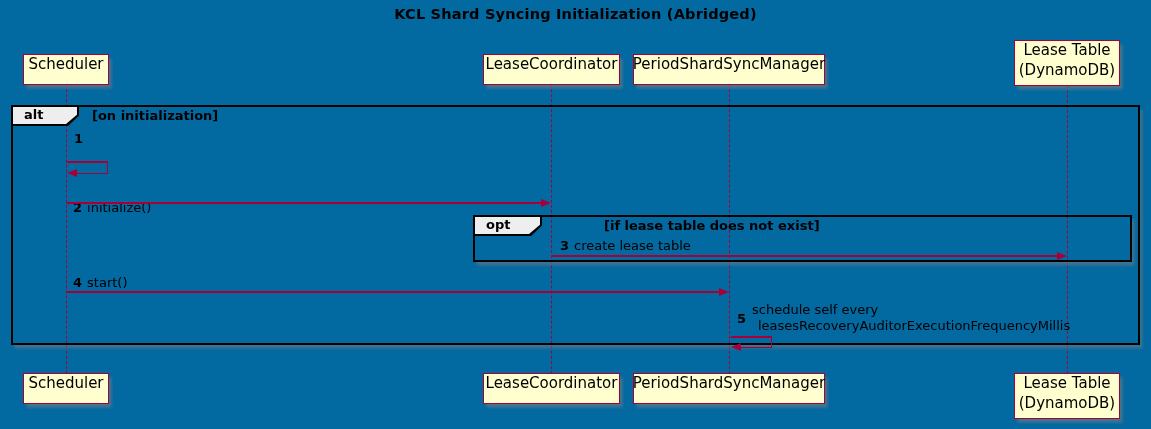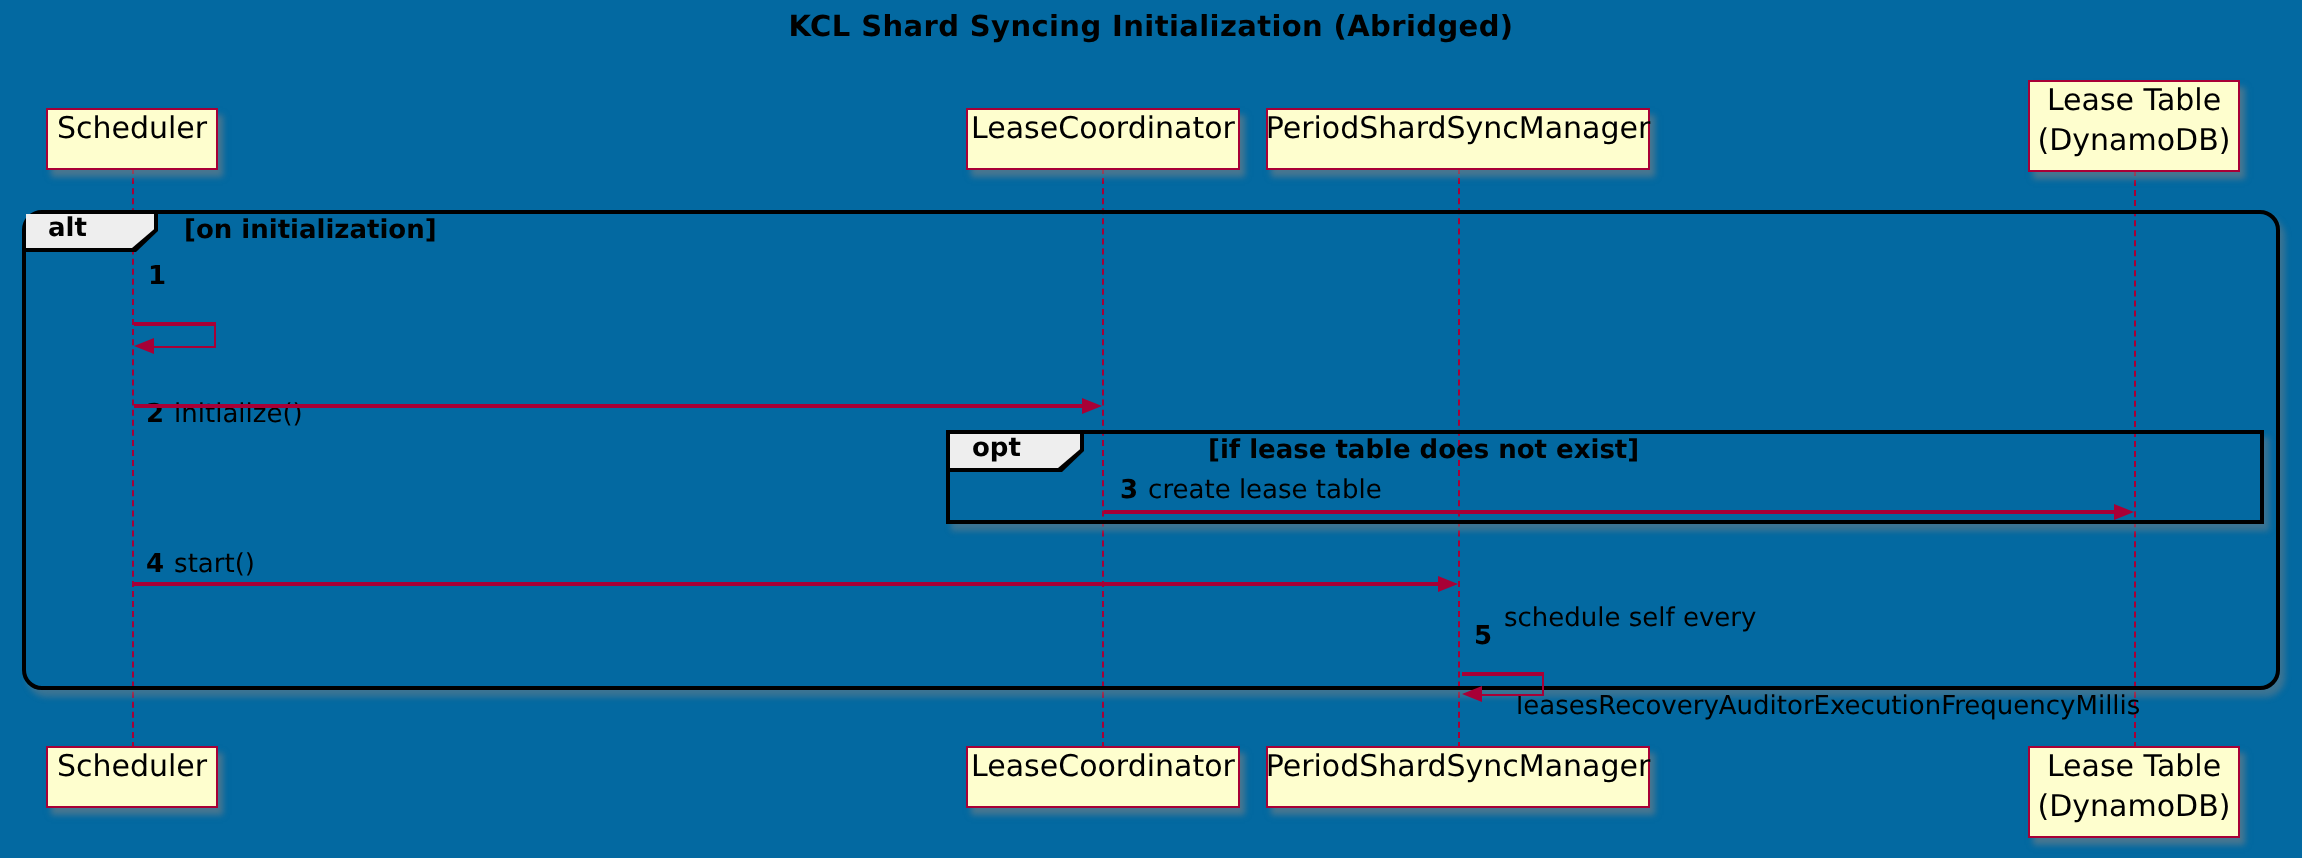--- a/index.html
+++ b/index.html
@@ -28,21 +28,21 @@
   .mnum  { position:absolute; font-size:13px; font-weight:700; }
   .mtext { position:absolute; font-size:13px; line-height:16px; white-space:nowrap; }
   .mtext .inum { font-weight:700; margin-right:5px; }
   .mline { position:absolute; height:1.6px; background:#A80036; }
   .vline { position:absolute; width:1.6px; background:#A80036; }
   .head-r { position:absolute; width:0; height:0; border-top:4.5px solid transparent;
             border-bottom:4.5px solid transparent; border-left:10px solid #A80036; }
   .head-l { position:absolute; width:0; height:0; border-top:4.5px solid transparent;
             border-bottom:4.5px solid transparent; border-right:10px solid #A80036; }
   .indent2 { text-indent:8px; }
-  .indent1 { text-indent:6px;margin-top:28px; }
+  .indent1 { text-indent:6px; }
 </style>
 </head>
 <body>
 
 <div class="canvas">
 
   <div class="title">KCL Shard Syncing Initialization (Abridged)</div>
 
   <div class="lifeline" style="left:66px;top:84px;height:290px;"></div>
   <div class="lifeline" style="left:551px;top:84px;height:290px;"></div>
@@ -56,21 +56,21 @@
     <span>LeaseCoordinator</span>
   </div>
   <div class="pbox" style="left:633px;top:54px;width:192px;height:31px;">
     <span>PeriodShardSyncManager</span>
   </div>
   <div class="pbox" style="left:1014px;top:40px;width:106px;height:46px;">
     <span>Lease Table</span>
     <span>(DynamoDB)</span>
   </div>
 
-  <div class="frame" style="left:11px;top:105px;width:1129px;height:240px;border-radius:10px;">
+  <div class="frame" style="left:11px;top:105px;width:1129px;height:240px;">
     <div class="ftab" style="width:66px;height:19px;">
       <div class="ftab-in" style="width:64px;height:17px;"></div>
       <span class="ftab-text">alt</span>
     </div>
     <div class="fguard" style="left:79px;top:1px;">[on initialization]</div>
   </div>
 
   <div class="mnum" style="left:74px;top:131px;">1</div>
   <div class="mline" style="left:67px;top:161px;width:41px;"></div>
   <div class="vline" style="left:106.5px;top:161px;height:13px;"></div>

